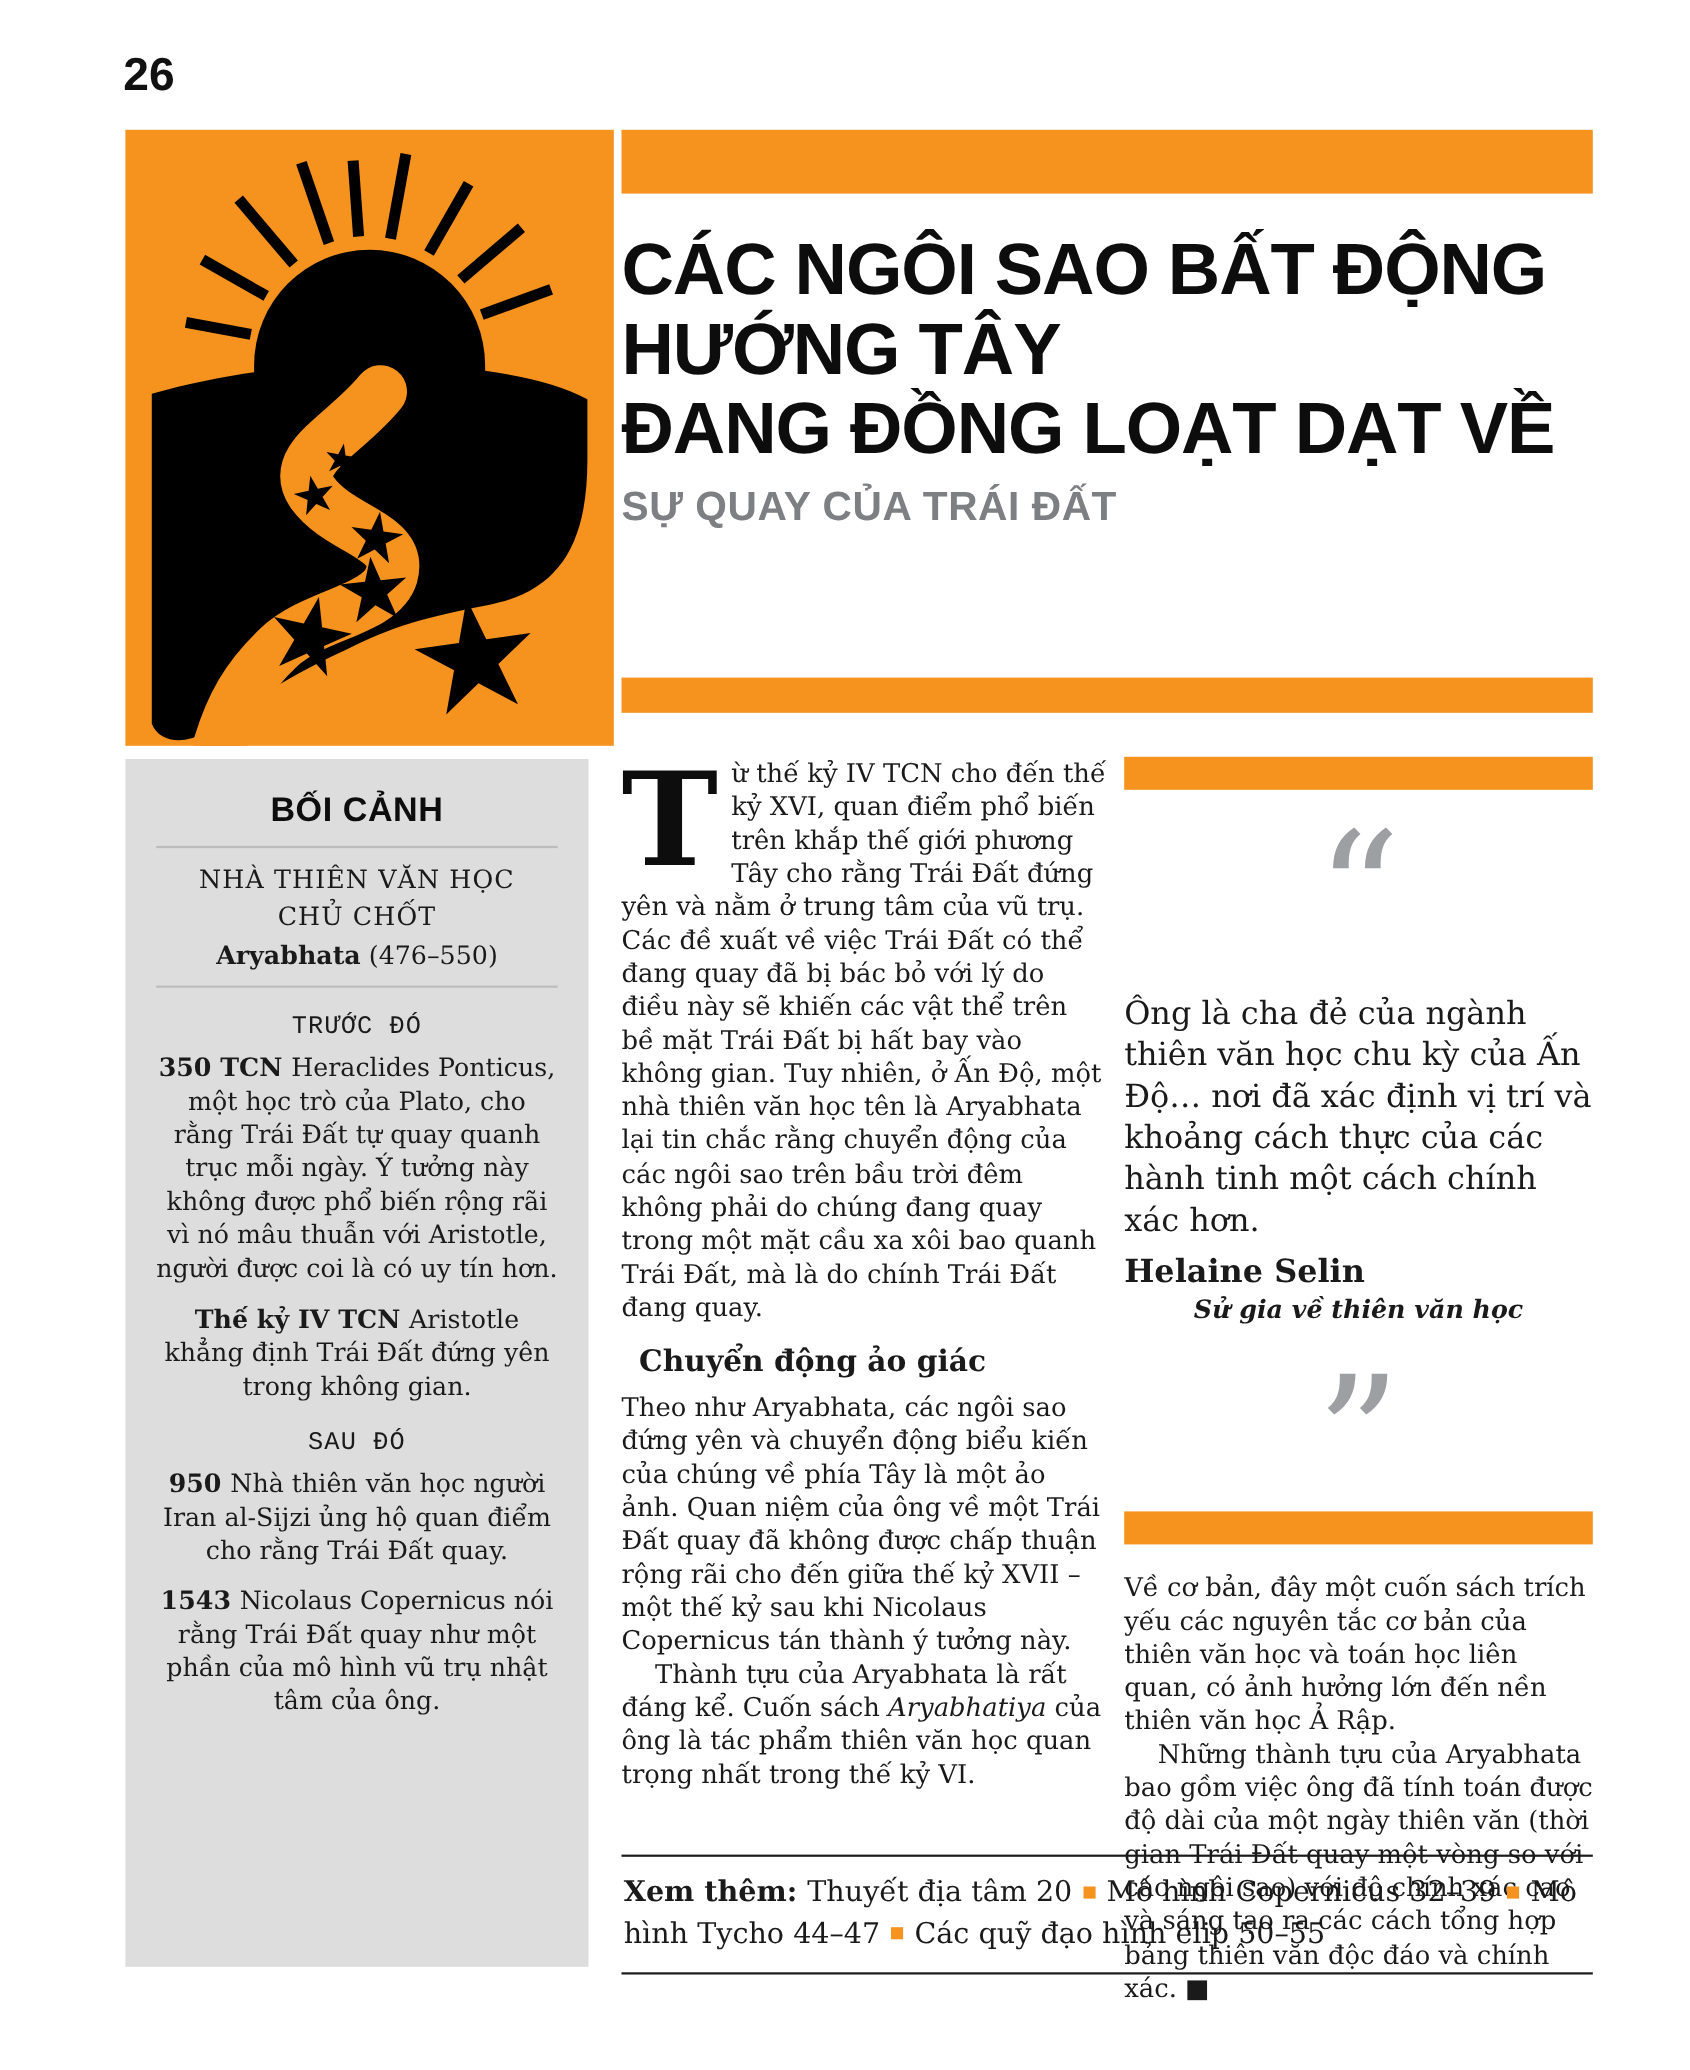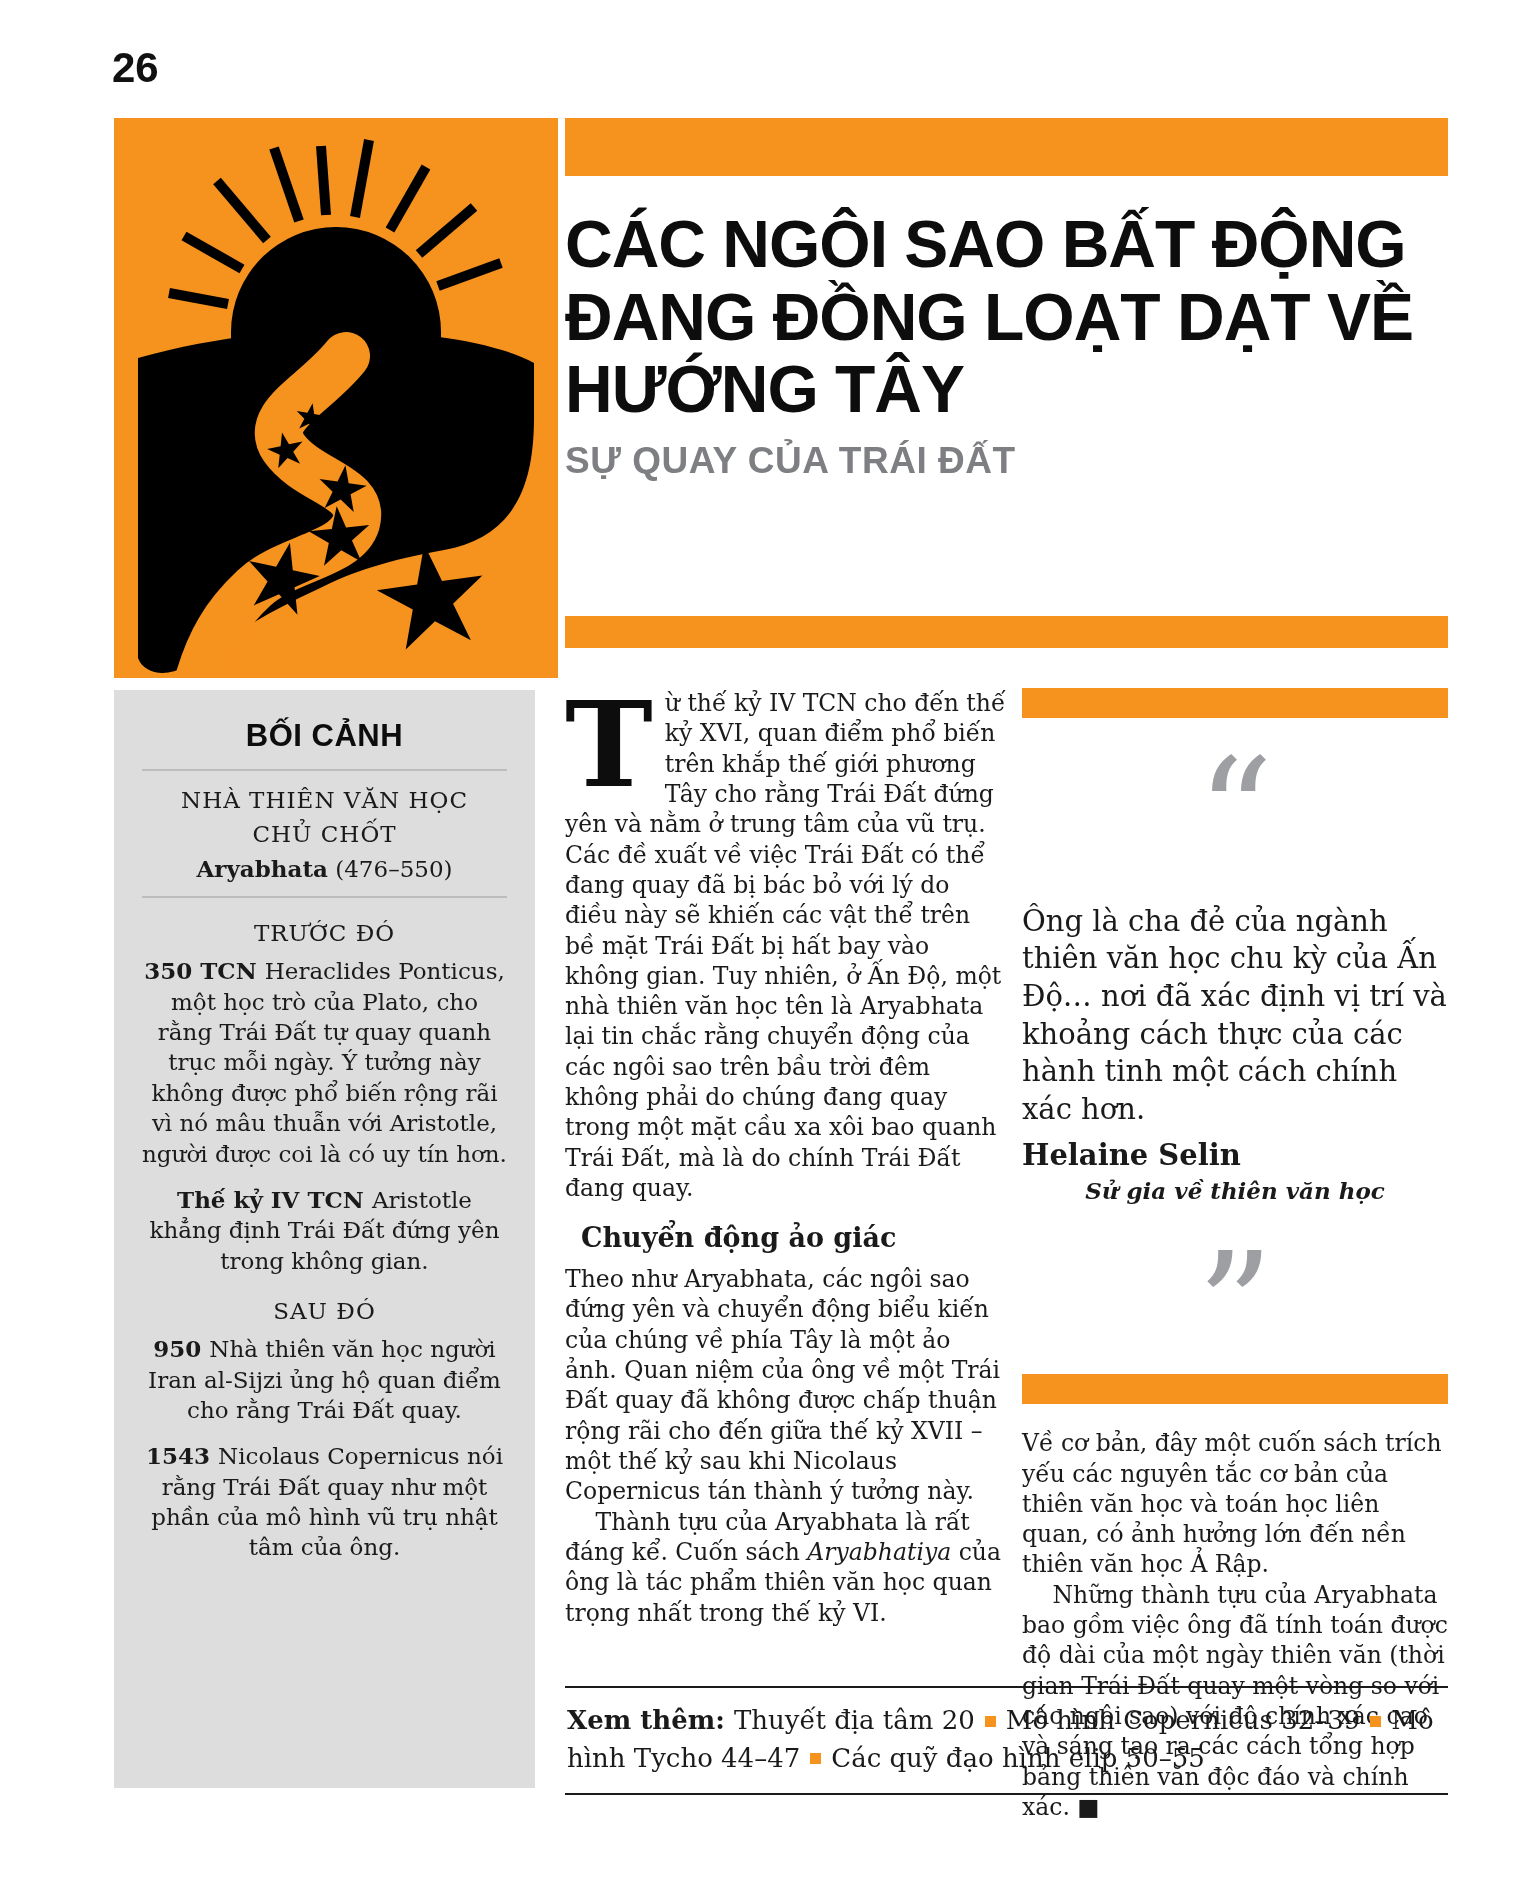--- a/index.html
+++ b/index.html
@@ -40,21 +40,21 @@
     background:#DDDDDD; padding:26px 28px;
     font-size:23px; line-height:1.32;text-align:center;
   }
   .sidebar h2 {
     font-family:"Liberation Sans", sans-serif; font-weight:bold; font-size:31px;
     letter-spacing:0.5px; margin-bottom:10px; color:#0d0d0d;
   }
   .sb-rule { border:0; border-top:2px solid #bcbcbc; margin:12px 0 14px; }
   .sb-caps { letter-spacing:1px; margin-bottom:4px; }
   .sb-name { margin-bottom:6px; }
-  .sb-section { letter-spacing:1px; margin:20px 0 8px; }
+  .sb-section { letter-spacing:1px; margin:20px 0 8px;font-family:Liberation Mono, monospace; }
   .sidebar p { margin-bottom:16px; }
   .b { font-weight:bold; }
 
   
   .col-mid { position:absolute; left:565px; top:688px; width:442px; font-size:23.5px; line-height:1.29; }
   .col-right { position:absolute; left:1022px; top:688px; width:426px; font-size:23.5px; line-height:1.29; }
   .dropcap {
     float:left; font-weight:bold; font-size:118px; line-height:0.8;
     padding:10px 12px 0 0; color:#0d0d0d;
   }
@@ -128,22 +128,22 @@
         <use href="#star" transform="translate(168 462) scale(38) rotate(12)"></use>
         <use href="#star" transform="translate(318 482) scale(56) rotate(-8)"></use>
       </g>
     </svg>
   </div>
 
   <div class="title-block">
     <div class="bar bar-top"></div>
     <div class="headline">
       <div>CÁC NGÔI SAO BẤT ĐỘNG</div>
+      <div>HƯỚNG TÂY</div>
       <div>ĐANG ĐỒNG LOẠT DẠT VỀ</div>
-      <div>HƯỚNG TÂY</div>
     </div>
     <div class="subtitle">SỰ QUAY CỦA TRÁI ĐẤT</div>
   </div>
   <div class="bar bar-mid"></div>
 
   <aside class="sidebar">
     <h2>BỐI CẢNH</h2>
     <hr class="sb-rule">
     <div class="sb-caps">NHÀ THIÊN VĂN HỌC</div>
     <div class="sb-caps">CHỦ CHỐT</div>

